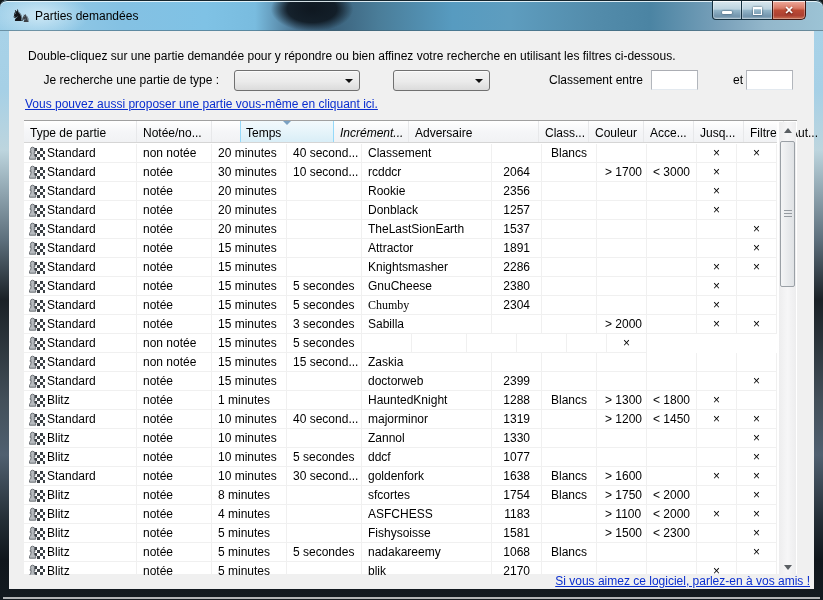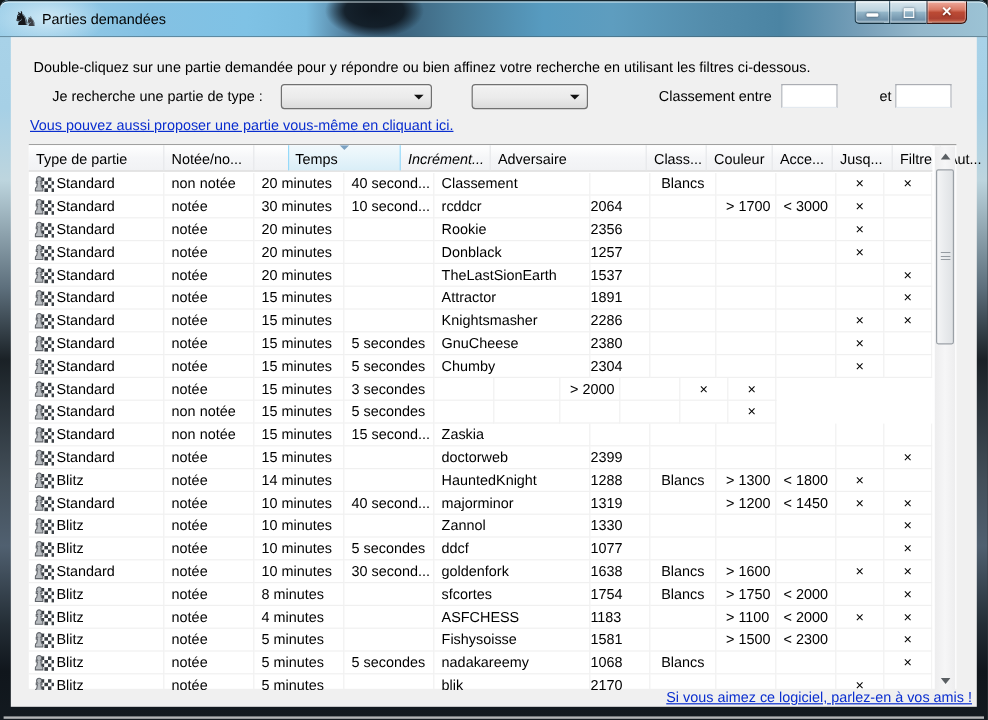--- a/index.html
+++ b/index.html
@@ -45,21 +45,21 @@
 .flink{position:absolute;right:4px;top:543px}
 .table{position:absolute;left:15px;top:89px;width:773px;height:454px;background:#fff;border-top:1px solid #a0a0a0}
 .thead{position:absolute;left:0;top:0;width:753px;height:22px;display:flex;border-bottom:1px solid #d5d5d5;background:linear-gradient(180deg,#ffffff 0%,#f5f6f8 50%,#f1f2f4 100%)}
 .hc{height:100%;position:relative;padding:2px 0 0 6px;display:flex;align-items:center;border-right:1px solid #e7e8ea;color:#000;overflow:hidden;white-space:nowrap;flex:none}
 .hc.sorted{background:linear-gradient(180deg,#f2f9fc 0%,#e6f4fa 50%,#d9eef7 100%);border-left:1px solid #96d9f9;border-right:1px solid #96d9f9;padding-left:5px}
 .hc.sorted::before{content:"";position:absolute;top:0;left:50%;margin-left:-4px;border-left:4px solid transparent;border-right:4px solid transparent;border-top:4px solid #7aa1c2}
 .rows{position:absolute;left:0;top:23px;width:753px;height:431px;overflow:hidden}
 .row{display:flex;height:19px}
 .cell{height:19px;border-right:1px solid #f0f0f0;border-bottom:1px solid #f0f0f0;padding:0 0 0 6px;line-height:18px;white-space:nowrap;overflow:hidden;flex:none}
 .c0{display:flex;align-items:center;padding-left:4px}
-.c5{padding:0 11px 0 0}
+.c5{text-align:right;padding:0 11px 0 0}
 .c6{padding-left:9px}
 .c7{padding-left:8px}
 .c8{padding-left:6px}
 .c9,.c10{text-align:center;padding:0}
 .picon{width:17px;height:15px;position:relative;margin-right:2px;flex:none}
 .sb{position:absolute;left:755px;top:1px;width:17px;height:453px;background:linear-gradient(90deg,#ededee 0%,#f6f6f7 50%,#ededee 100%)}
 .sarrow{position:absolute;left:0;width:17px;height:16px;display:flex;align-items:center;justify-content:center}
 .up{top:0}.down{bottom:0}
 .tri-up{width:0;height:0;border-left:4px solid transparent;border-right:4px solid transparent;border-bottom:5px solid #5a5f63}
 .tri-down{width:0;height:0;border-left:4px solid transparent;border-right:4px solid transparent;border-top:5px solid #5a5f63}
@@ -405,21 +405,21 @@
                   <rect x="9" y="11" width="3" height="3" fill="#3a3f44"></rect>
                   <rect x="12" y="11" width="3" height="3" fill="#ffffff"></rect>
                   <rect x="15" y="11" width="3" height="3" fill="#3a3f44"></rect>
                   <path d="M4.6 1.2 a2.1 2.1 0 0 1 2.1 2.1 q0 1.1 -0.7 1.8 l1 0 l0 1.5 l-1 0 l0.6 3.3 q1.1 0.5 1.1 1.6 l0 1.7 l-6.2 0 l0 -1.7 q0 -1.1 1.1 -1.6 l0.6 -3.3 l-1 0 l0 -1.5 l1 0 q-0.7 -0.7 -0.7 -1.8 a2.1 2.1 0 0 1 2.1 -2.1 z" fill="#b7bbbf" stroke="#60646a" stroke-width="0.9"></path>
                 </svg></span>
               <span>Standard</span>
             </div>
             <div class="cell c1" style="width: 75px;">notée</div>
             <div class="cell c2" style="width: 75px;">15 minutes</div>
             <div class="cell c3" style="width: 75px;">5 secondes</div>
-            <div class="cell c4" style="width: 130px;">Chumby</div>
+            <div class="cell c4" style="width: 130px; font-family: Liberation Serif, serif;">Chumby</div>
             <div class="cell c5" style="width: 50px;">2304</div>
             <div class="cell c6" style="width: 55px;"></div>
             <div class="cell c7" style="width: 50px;"></div>
             <div class="cell c8" style="width: 50px;"></div>
             <div class="cell c9" style="width: 40px;">×</div>
             <div class="cell c10" style="width: 40px;"></div>
           </div>
           <div class="row">
             <div class="cell c0" style="width: 113px;">
               <span class="picon"><svg width="17" height="15" viewBox="0 0 17 15">
@@ -439,20 +439,21 @@
                   <rect x="9" y="11" width="3" height="3" fill="#3a3f44"></rect>
                   <rect x="12" y="11" width="3" height="3" fill="#ffffff"></rect>
                   <rect x="15" y="11" width="3" height="3" fill="#3a3f44"></rect>
                   <path d="M4.6 1.2 a2.1 2.1 0 0 1 2.1 2.1 q0 1.1 -0.7 1.8 l1 0 l0 1.5 l-1 0 l0.6 3.3 q1.1 0.5 1.1 1.6 l0 1.7 l-6.2 0 l0 -1.7 q0 -1.1 1.1 -1.6 l0.6 -3.3 l-1 0 l0 -1.5 l1 0 q-0.7 -0.7 -0.7 -1.8 a2.1 2.1 0 0 1 2.1 -2.1 z" fill="#b7bbbf" stroke="#60646a" stroke-width="0.9"></path>
                 </svg></span>
               <span>Standard</span>
             </div>
             <div class="cell c1" style="width: 75px;">notée</div>
             <div class="cell c2" style="width: 75px;">15 minutes</div>
             <div class="cell c3" style="width: 75px;">3 secondes</div>
+            <div class="cell c4" style="width: 130px;">Sabilla</div>
             <div class="cell c5" style="width: 50px;"></div>
             <div class="cell c6" style="width: 55px;"></div>
             <div class="cell c7" style="width: 50px;">&gt; 2000</div>
             <div class="cell c8" style="width: 50px;"></div>
             <div class="cell c9" style="width: 40px;">×</div>
             <div class="cell c10" style="width: 40px;">×</div>
           </div>
           <div class="row">
             <div class="cell c0" style="width: 113px;">
               <span class="picon"><svg width="17" height="15" viewBox="0 0 17 15">
@@ -571,21 +572,21 @@
                   <rect x="15" y="8" width="3" height="3" fill="#ffffff"></rect>
                   <rect x="6" y="11" width="3" height="3" fill="#ffffff"></rect>
                   <rect x="9" y="11" width="3" height="3" fill="#3a3f44"></rect>
                   <rect x="12" y="11" width="3" height="3" fill="#ffffff"></rect>
                   <rect x="15" y="11" width="3" height="3" fill="#3a3f44"></rect>
                   <path d="M4.6 1.2 a2.1 2.1 0 0 1 2.1 2.1 q0 1.1 -0.7 1.8 l1 0 l0 1.5 l-1 0 l0.6 3.3 q1.1 0.5 1.1 1.6 l0 1.7 l-6.2 0 l0 -1.7 q0 -1.1 1.1 -1.6 l0.6 -3.3 l-1 0 l0 -1.5 l1 0 q-0.7 -0.7 -0.7 -1.8 a2.1 2.1 0 0 1 2.1 -2.1 z" fill="#b7bbbf" stroke="#60646a" stroke-width="0.9"></path>
                 </svg></span>
               <span>Blitz</span>
             </div>
             <div class="cell c1" style="width: 75px;">notée</div>
-            <div class="cell c2" style="width: 75px;">14 minutes</div>
+            <div class="cell c2" style="width: 75px;">1 minutes</div>
             <div class="cell c3" style="width: 75px;"></div>
             <div class="cell c4" style="width: 130px;">HauntedKnight</div>
             <div class="cell c5" style="width: 50px;">1288</div>
             <div class="cell c6" style="width: 55px;">Blancs</div>
             <div class="cell c7" style="width: 50px;">&gt; 1300</div>
             <div class="cell c8" style="width: 50px;">&lt; 1800</div>
             <div class="cell c9" style="width: 40px;">×</div>
             <div class="cell c10" style="width: 40px;"></div>
           </div>
           <div class="row">

